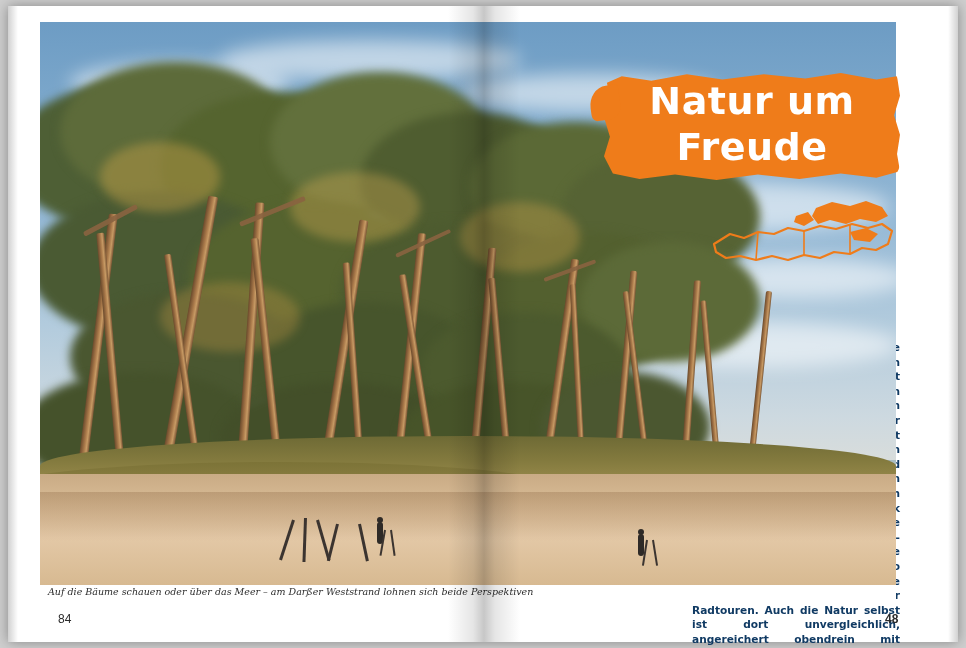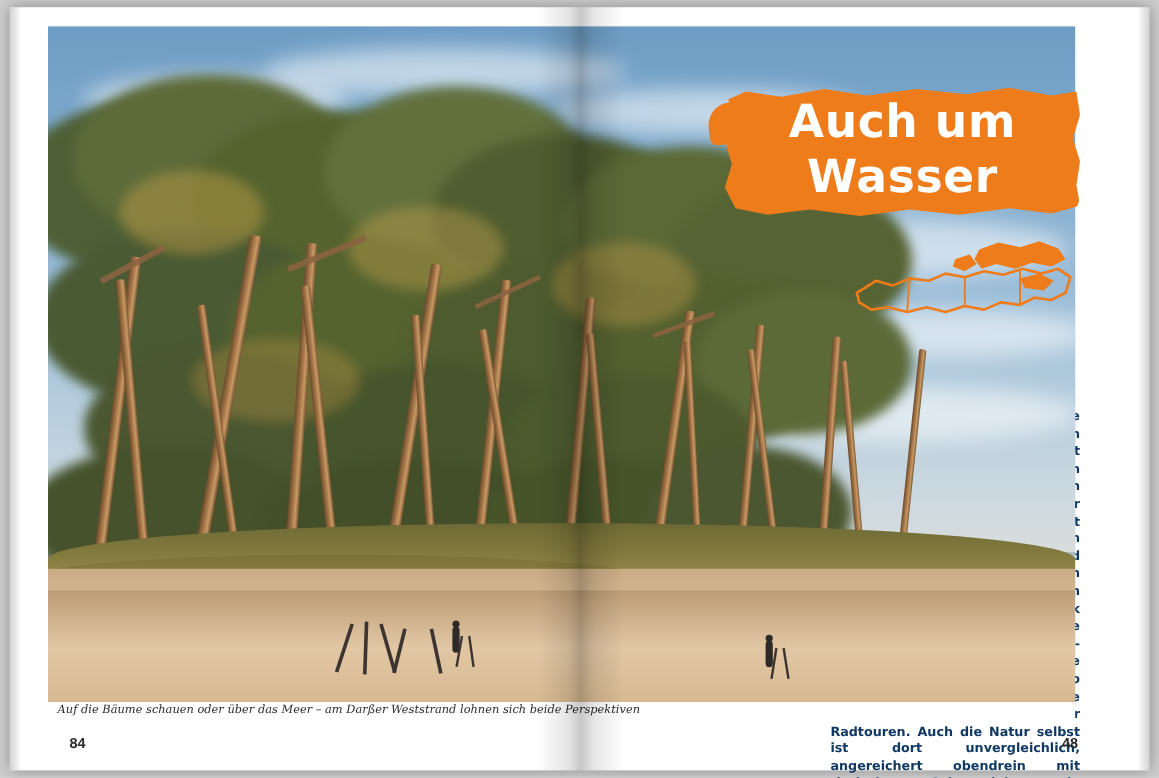--- a/index.html
+++ b/index.html
@@ -159,21 +159,21 @@
     font-style: italic;
     font-size: 9.5px;
     color: #2b2b2b;
     z-index: 13;
   }
 
   .folio-left {
     position: absolute;
     left: 58px; top: 612px;
     font-family: "Liberation Sans", sans-serif;
-    font-weight: bold;
+    font-weight: normal;
     font-size: 12px;
     color: #2b2b2b;
     z-index: 20;
   }
   .folio-right {
     position: absolute;
     left: 885px; top: 612px;
     font-family: "Liberation Sans", sans-serif;
     font-weight: bold;
     font-size: 12px;
@@ -356,22 +356,22 @@
 
   <div class="caption-bar"></div>
   <div class="caption">Auf die Bäume schauen oder über das Meer – am Darßer Weststrand lohnen sich beide Perspektiven</div>
 
   <div class="folio-left">84</div>
 
   <div class="title-wrap">
     <div class="brush"></div>
     <div class="brush-tail"></div>
     <div class="title-text">
-      <span>Auch um</span>
-      <span class="title-line2">Wasser</span>
+      <span>Natur um</span>
+      <span class="title-line2">Freude</span>
     </div>
   </div>
 
   <div class="map-wrap">
     <svg width="200" height="82" viewBox="0 0 200 82">
 
       <path d="M14 46 L30 36 L44 40 L58 34 L74 36 L88 30 L104 33 L120 28 L136 31 L152 26 L168 30 L182 26 L192 33
                L188 46 L176 52 L162 50 L150 56 L134 54 L120 60 L104 57 L88 62 L72 58 L56 62 L40 58 L26 60 L16 54 Z" fill="none" stroke="#ef7c1a" stroke-width="2.2" stroke-linejoin="round"></path>
 
       <path d="M58 34 L56 62 M104 33 L104 57 M150 27 L150 56" fill="none" stroke="#ef7c1a" stroke-width="1.6"></path>

